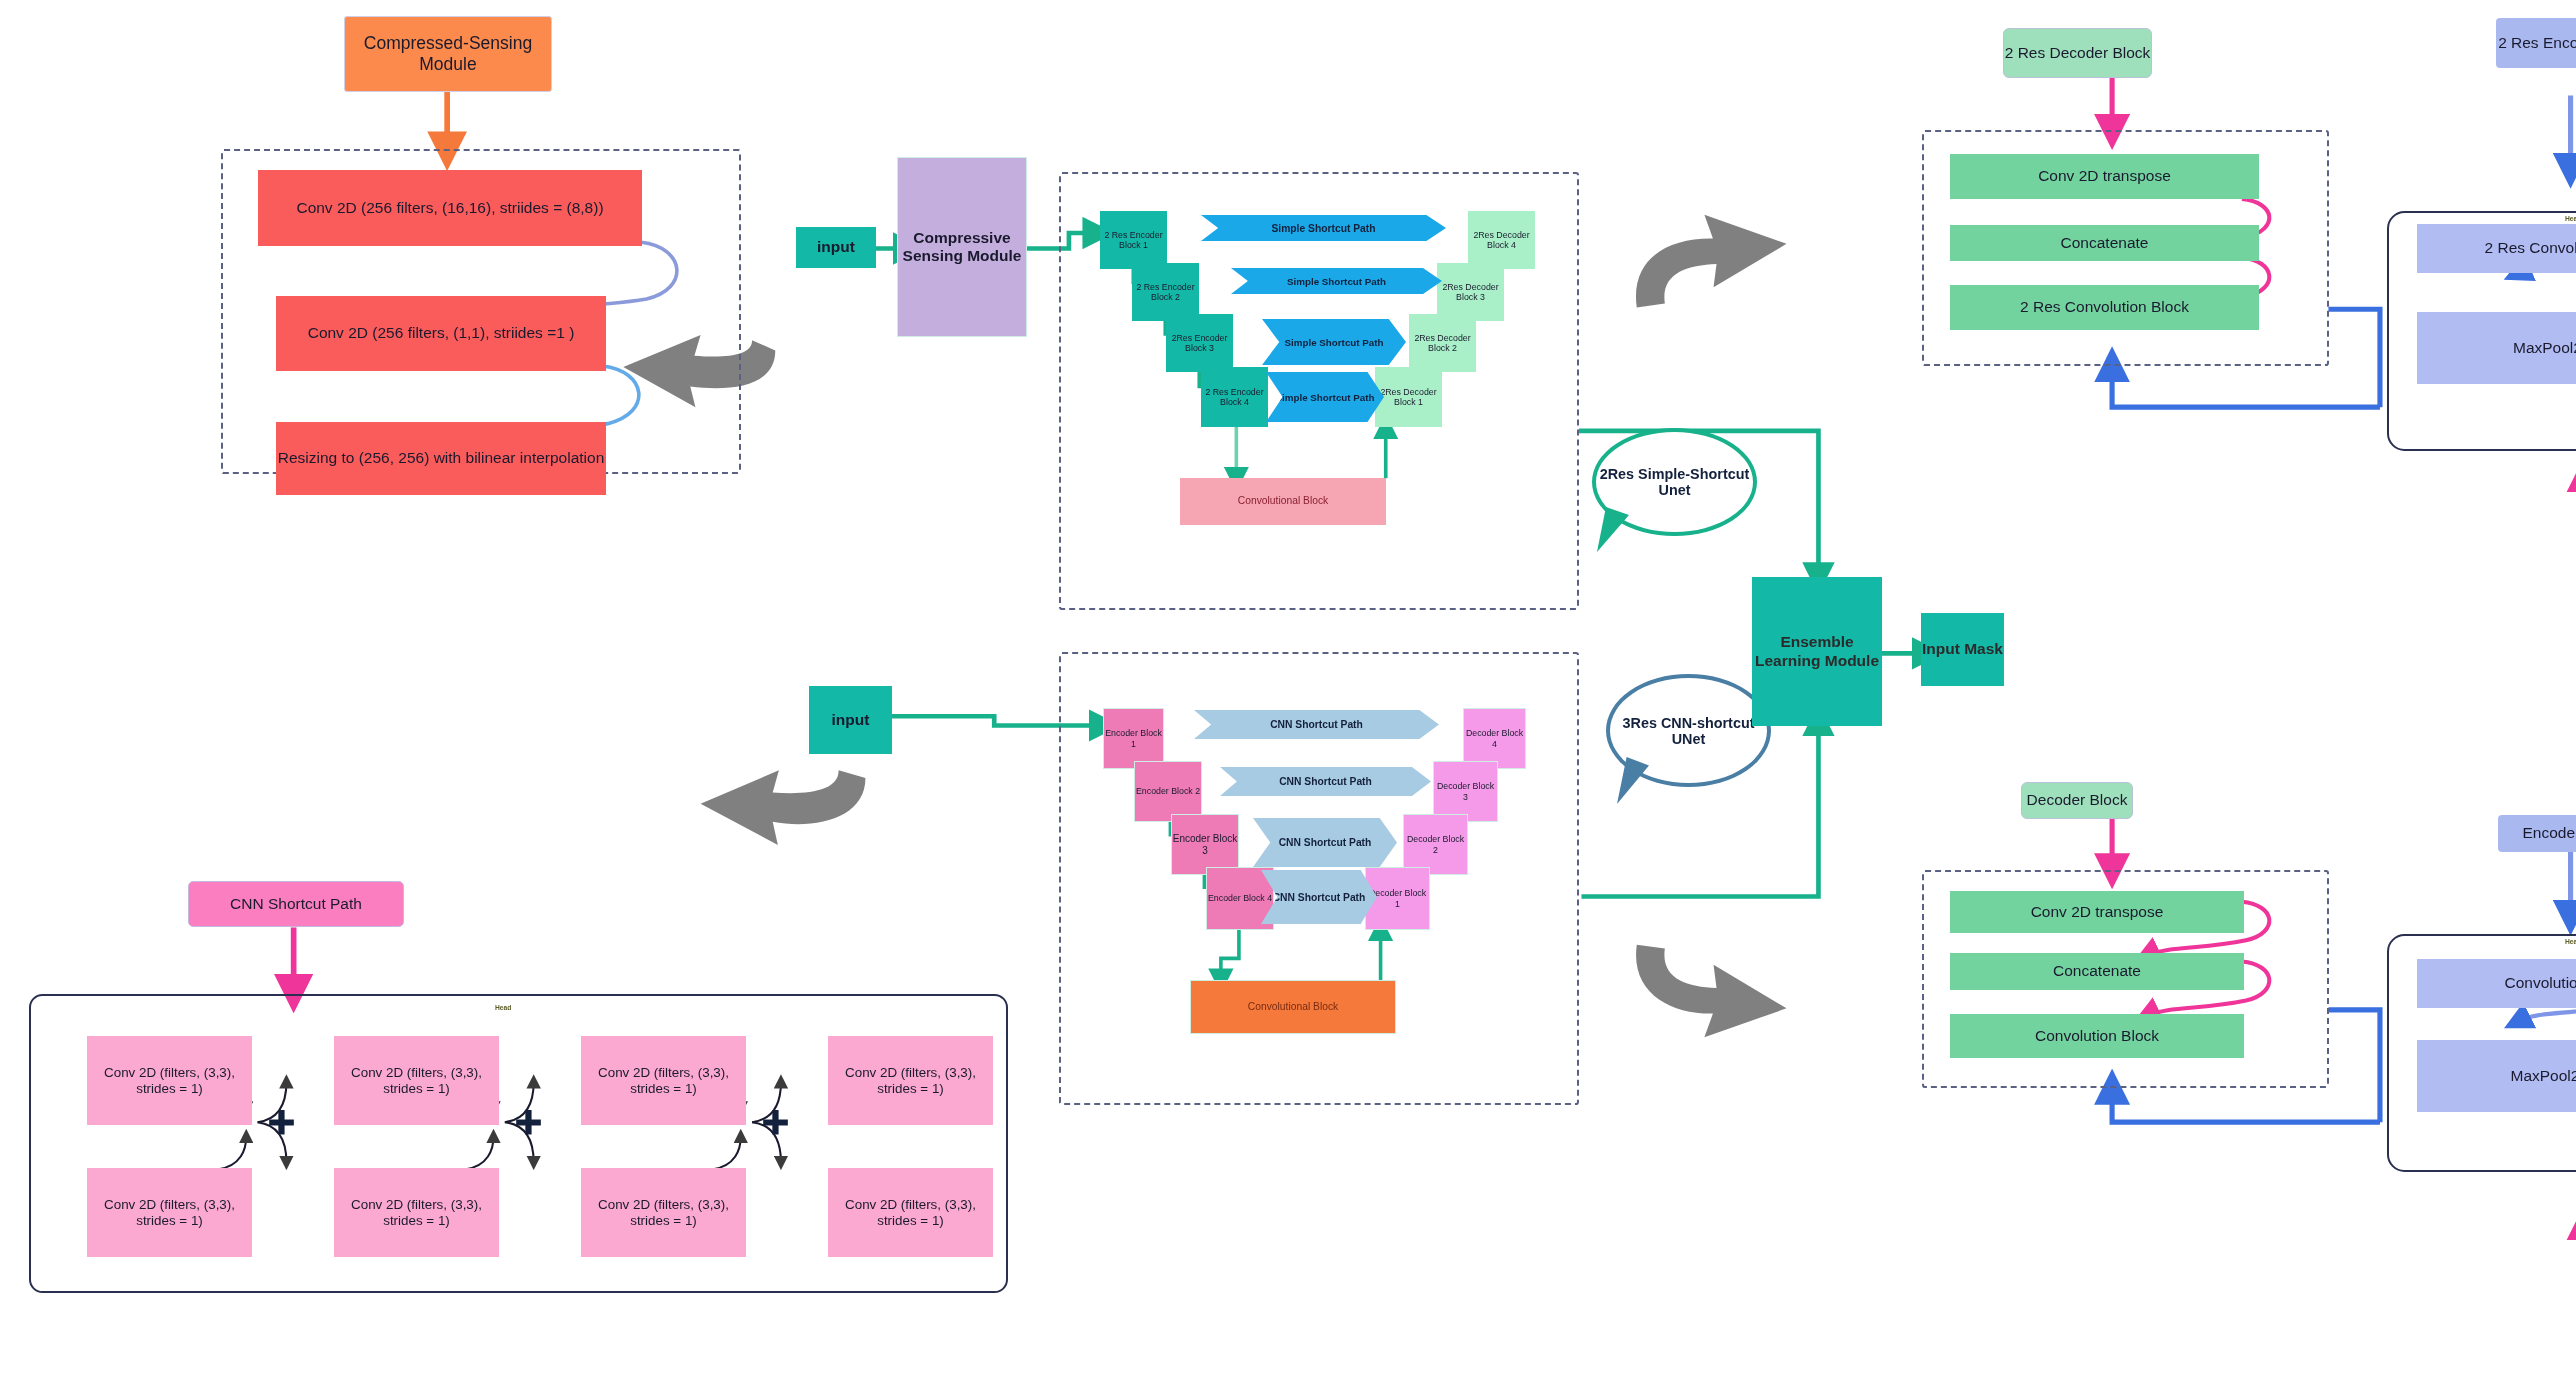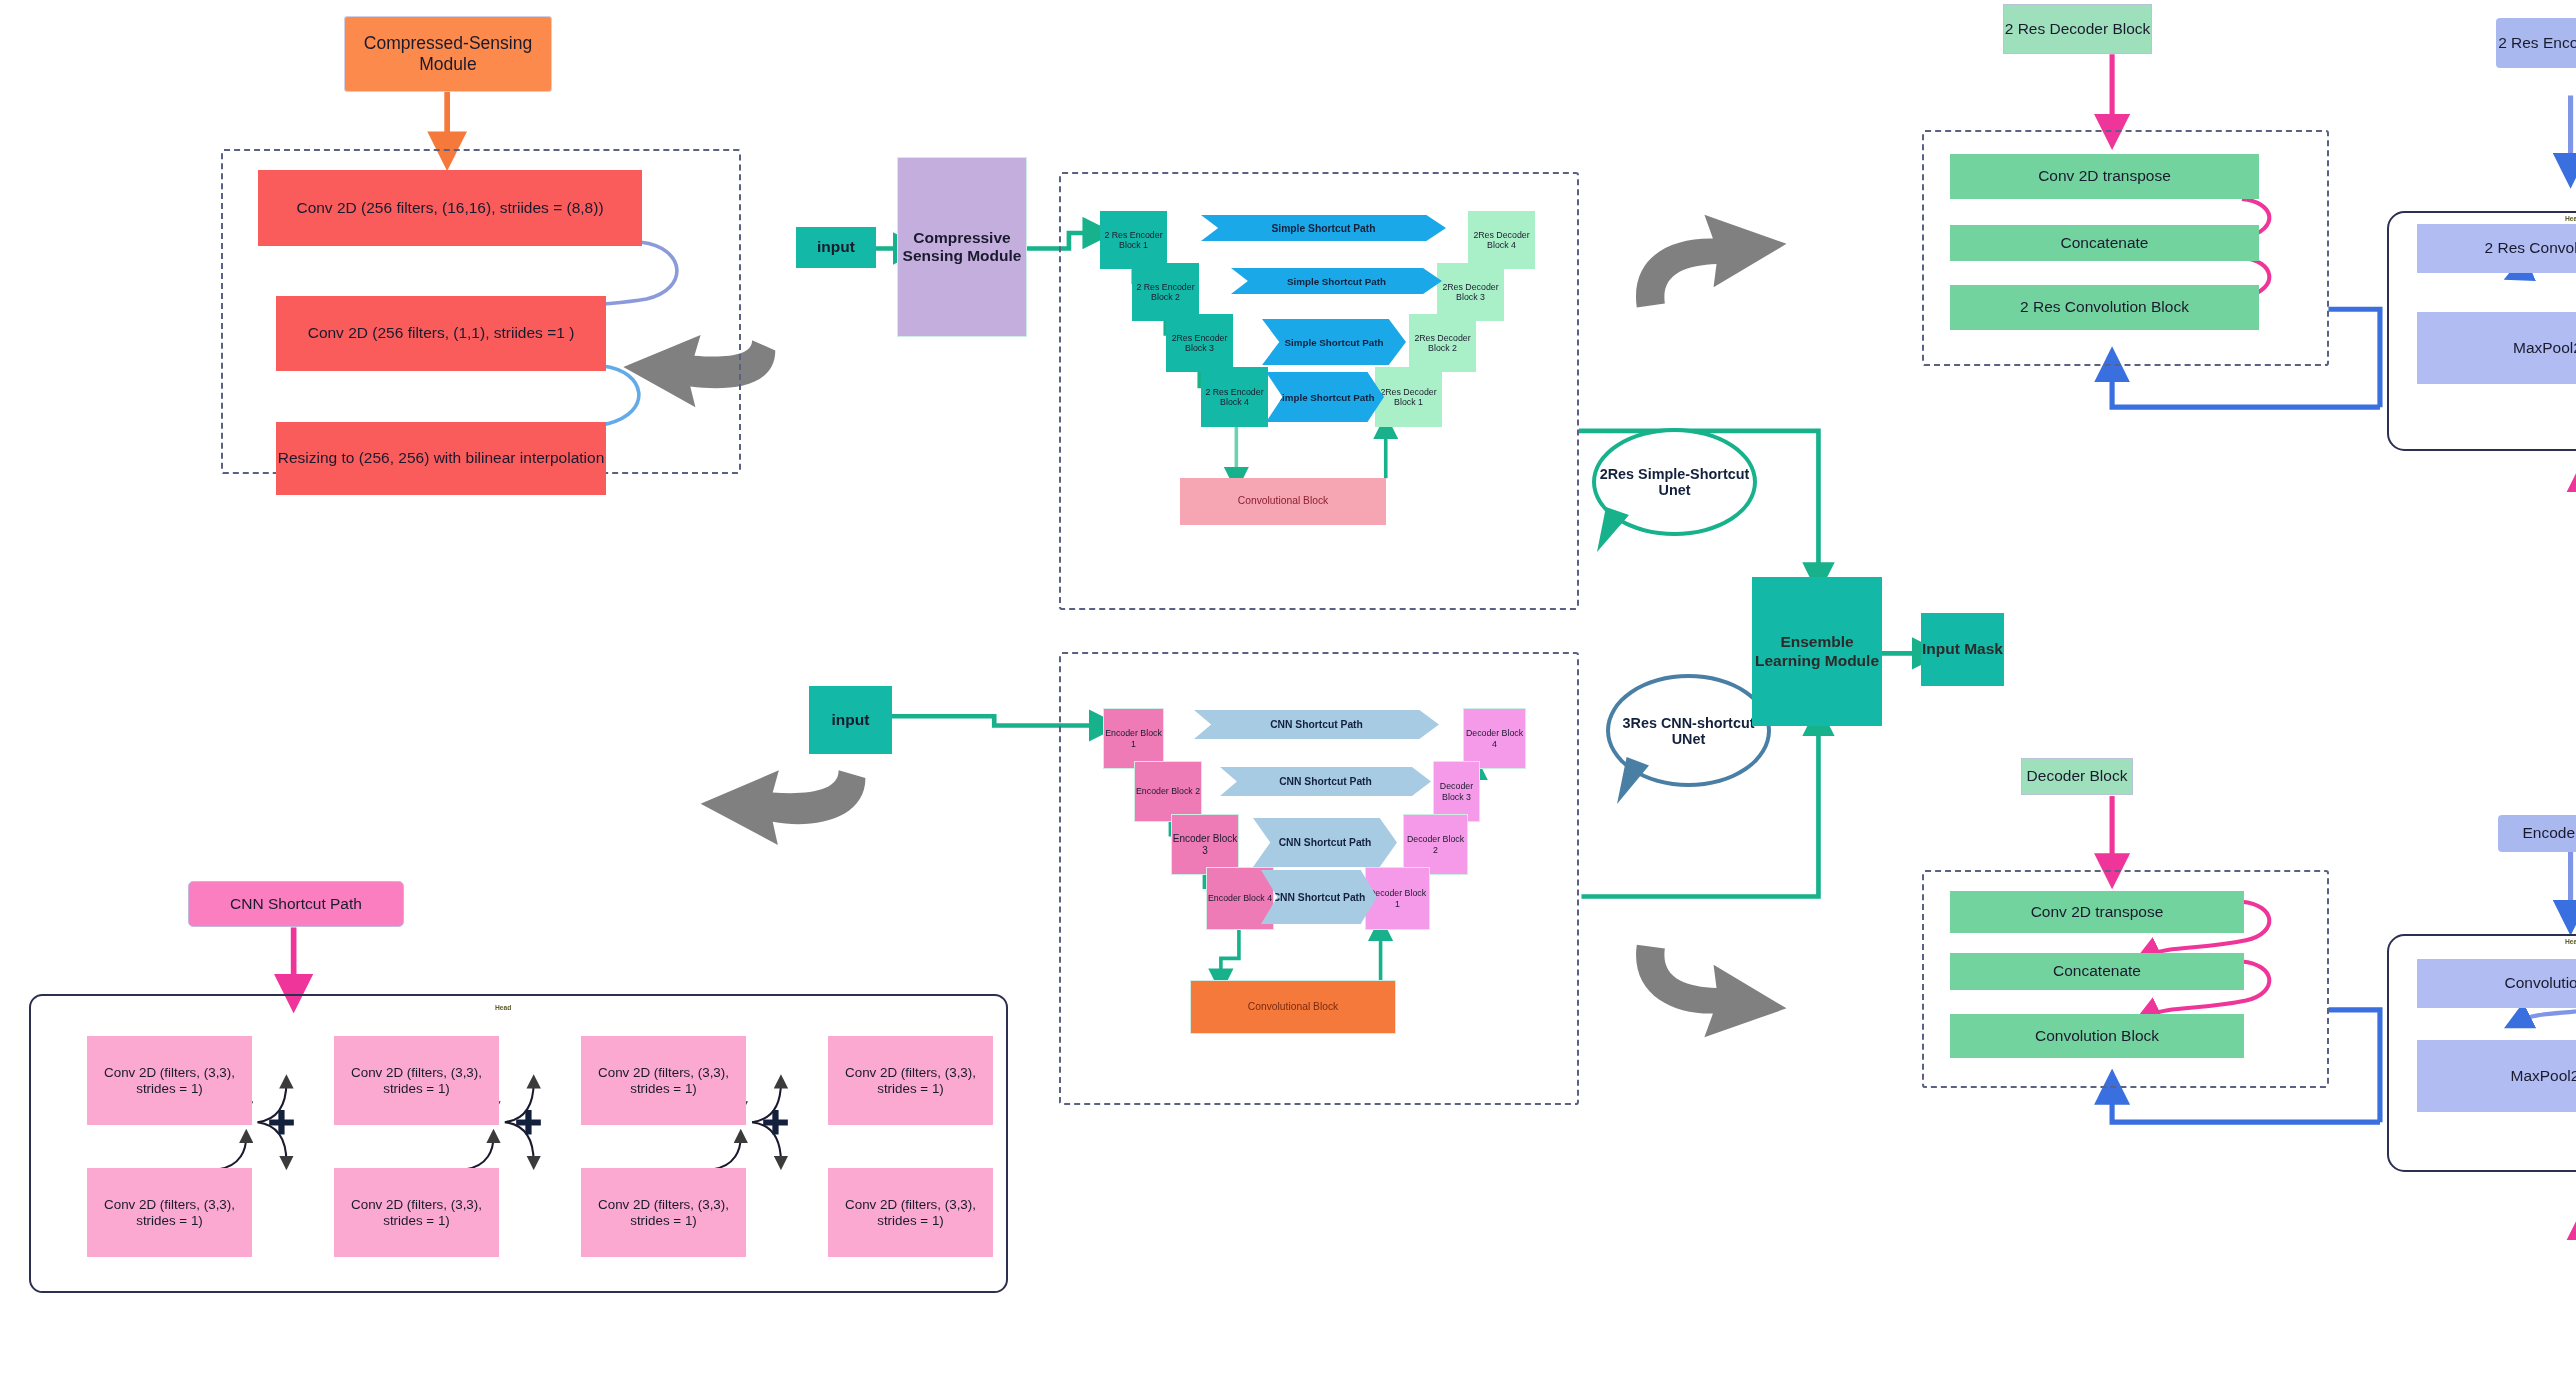--- a/index.html
+++ b/index.html
@@ -13,21 +13,21 @@
        line-height:1.18;color:#1a1a2e;}
   .dashed-panel{border:2.6px dashed #5b6182;border-radius:3.1px;background:transparent;}
   .solid-panel{border:2.6px solid #2b3050;border-radius:17.5px;background:transparent;}
 
   .red-box{background:#fa5b5b;}
   .orange-box{background:#fb8a4c;border:1px solid #cfd0e8;border-radius:3.1px;}
   .orange-box2{background:#f5793b;}
   .purple-box{background:#c4aedd;border:1px solid #cfeee3;}
   .mint-box{background:#14b8a6;}
   .green-box{background:#73d39f;}
-  .green-hdr{background:#9fe0bc;border:1px solid #b9c2d6;border-radius:0;}
+  .green-hdr{background:#9fe0bc;border:1px solid #b9c2d6;border-radius:6px;margin-top:24px;}
   .blue-box{background:#b0bcf2;}
   .blue-hdr{background:#aab8f0;border-radius:4.1px;}
   .pink-box{background:#fba9d0;}
   .pink-hdr{background:#fb7fc0;border:1px solid #c3b9e0;border-radius:5.2px;}
   .pink-strong{background:#ee7ab6;}
   .violet-box{background:#f49ae8;}
   .shortcut-arrow{background:#1aa8e8;color:#14213d;display:flex;align-items:center;
        justify-content:center;font-weight:bold;}
   .shortcut-arrow.cnn{background:#a8cbe4;}
   .head-tag{position:absolute;font-size:6.7px;font-weight:bold;color:#5b5b28;}
@@ -254,21 +254,21 @@
   <div class="abs box pink-strong" style="left:1171px;top:814px;width:68px;height:61px;font-size:10px;border:1px solid #cfeee3;">
     <span>Encoder Block 3</span>
   </div>
   <div class="abs box pink-strong" style="left:1206px;top:867px;width:68px;height:63px;font-size:8.8px;border:1px solid #cfeee3;">
     <span>Encoder Block 4</span>
   </div>
 
   <div class="abs box violet-box" style="left:1463px;top:708px;width:63px;height:61px;font-size:8.8px;border:1px solid #cfeee3;">
     <span>Decoder Block 4</span>
   </div>
-  <div class="abs box violet-box" style="left:1433px;top:761px;width:47px;height:61px;font-size:8.8px;border:1px solid #cfeee3;">
+  <div class="abs box violet-box" style="left:1433px;top:761px;width:65px;height:61px;font-size:8.8px;border:1px solid #cfeee3;">
     <span>Decoder Block 3</span>
   </div>
   <div class="abs box violet-box" style="left:1403px;top:814px;width:65px;height:61px;font-size:8.8px;border:1px solid #cfeee3;">
     <span>Decoder Block 2</span>
   </div>
   <div class="abs box violet-box" style="left:1365px;top:867px;width:65px;height:63px;font-size:8.8px;border:1px solid #cfeee3;">
     <span>Decoder Block 1</span>
   </div>
 
   <div class="abs shortcut-arrow cnn" style="left:1194px;top:710px;width:245px;height:29px;font-size:10.3px;

